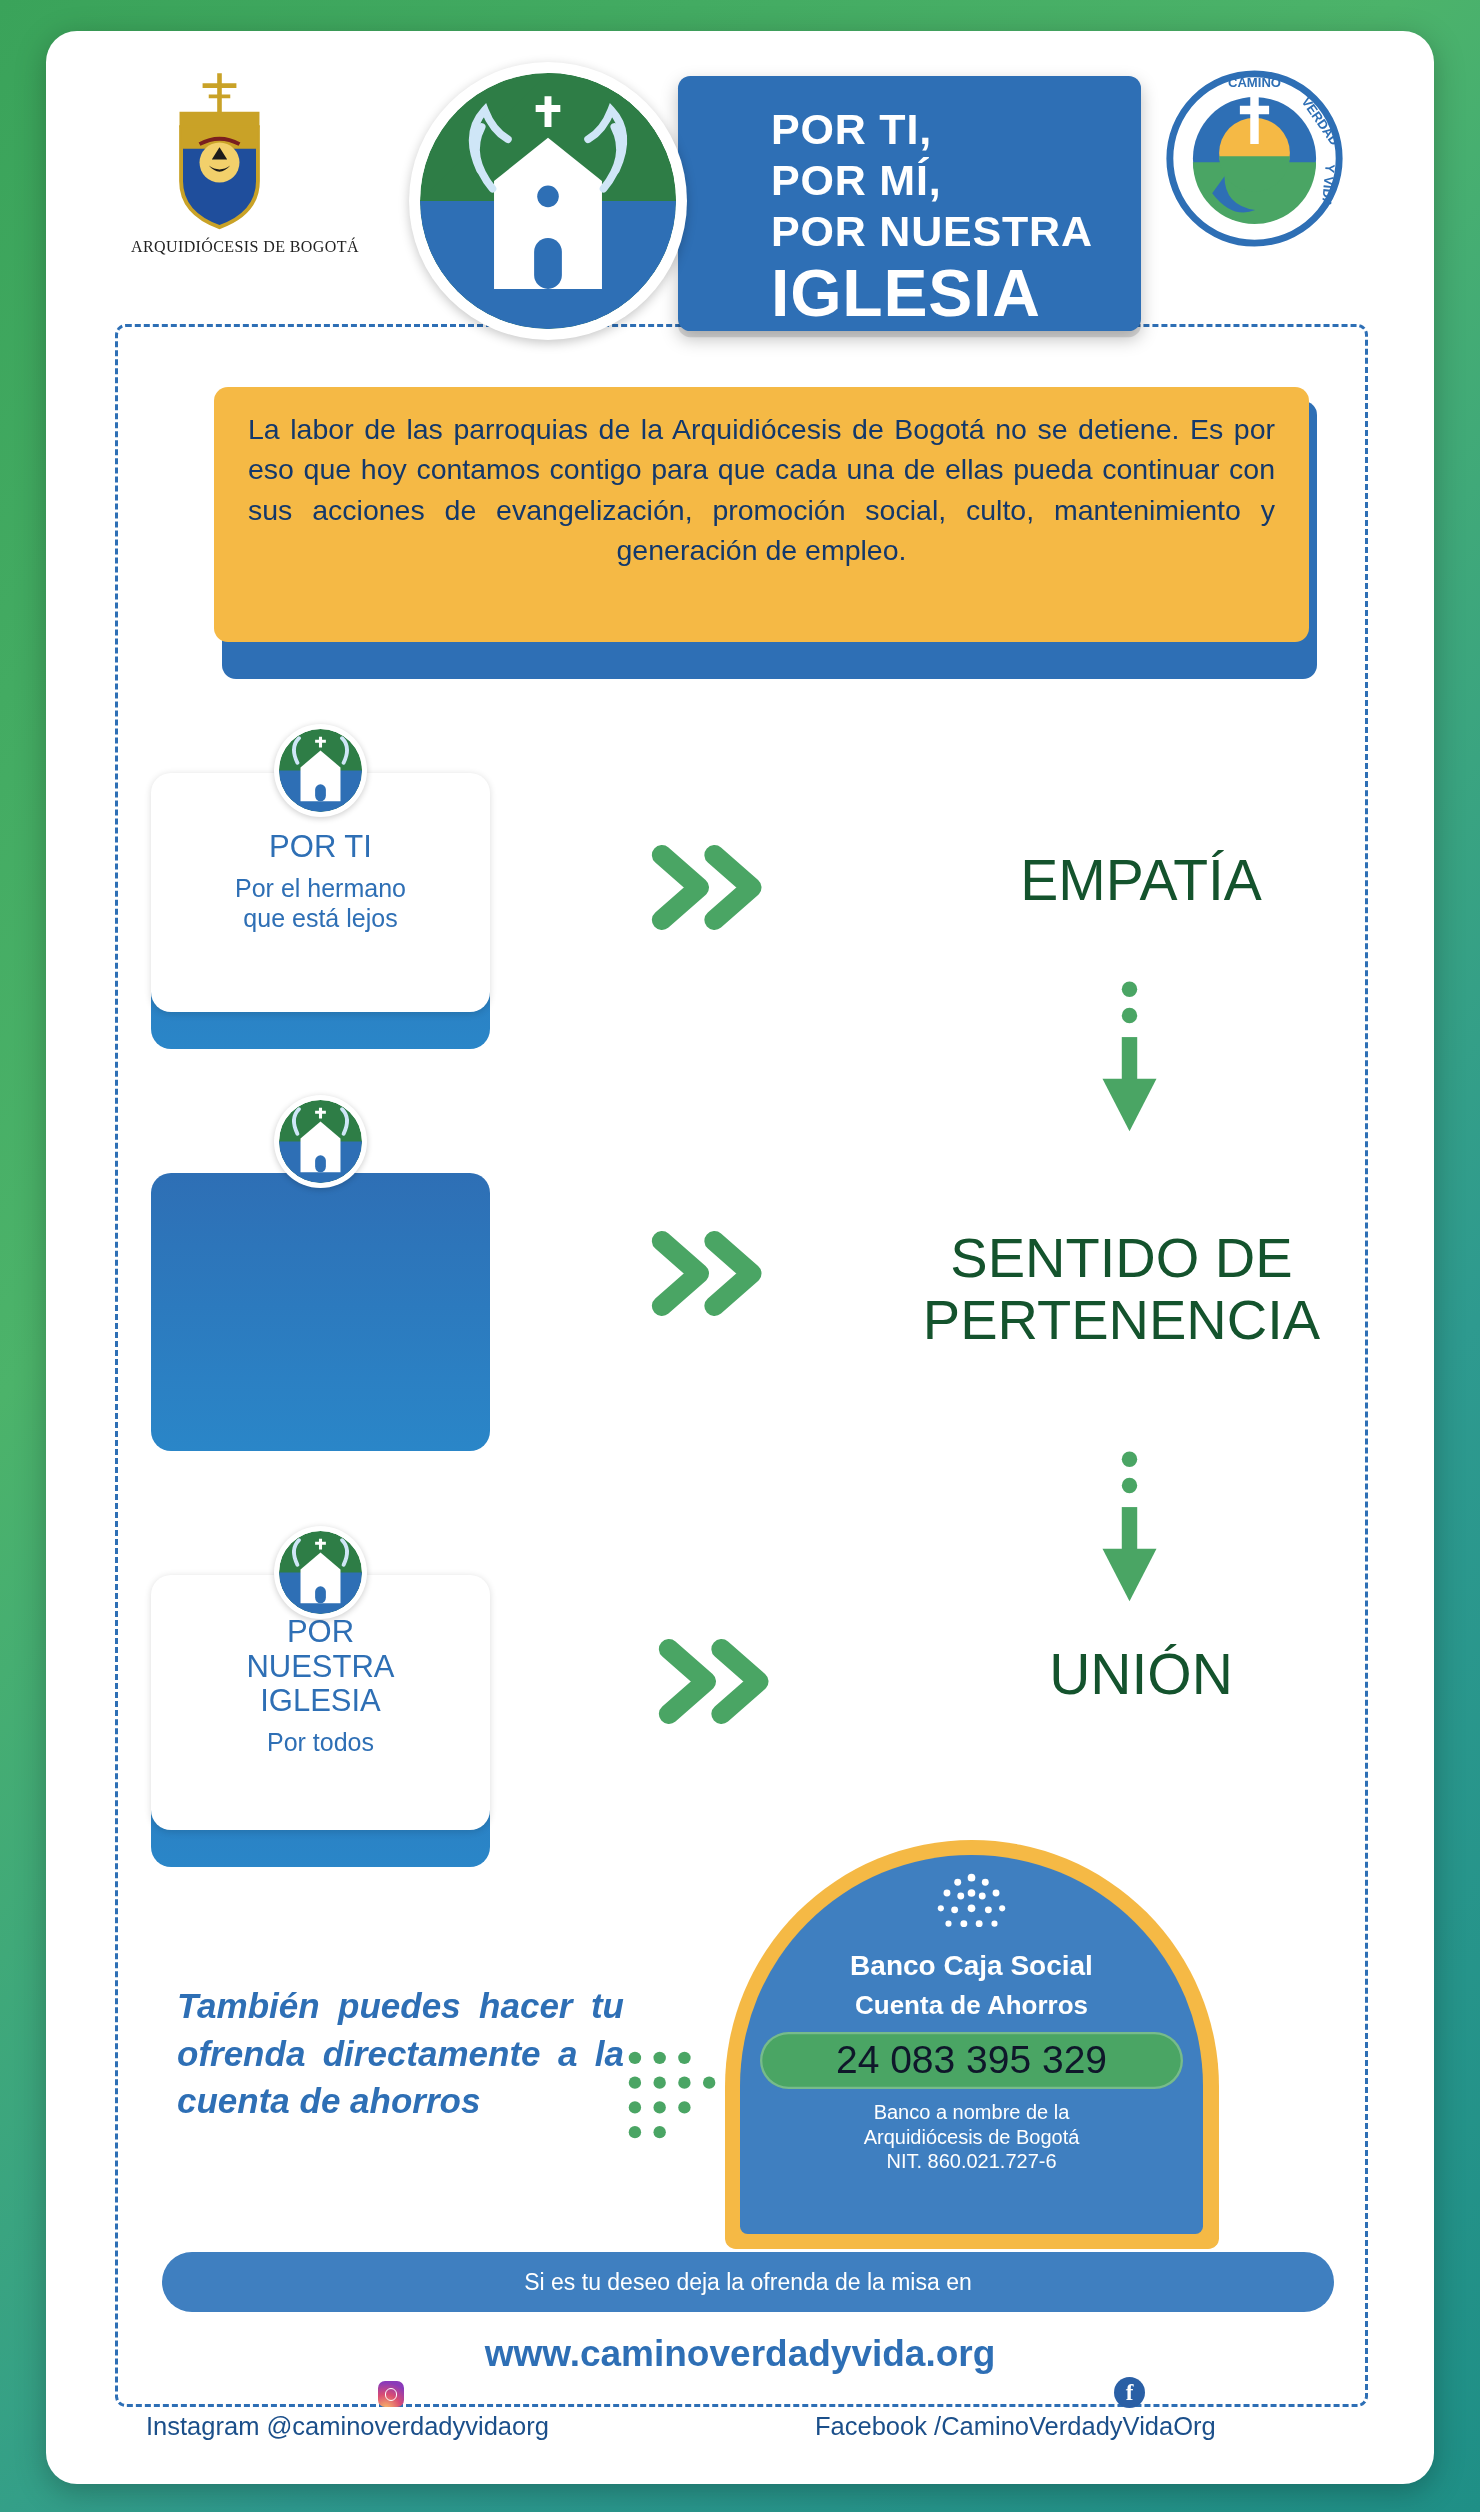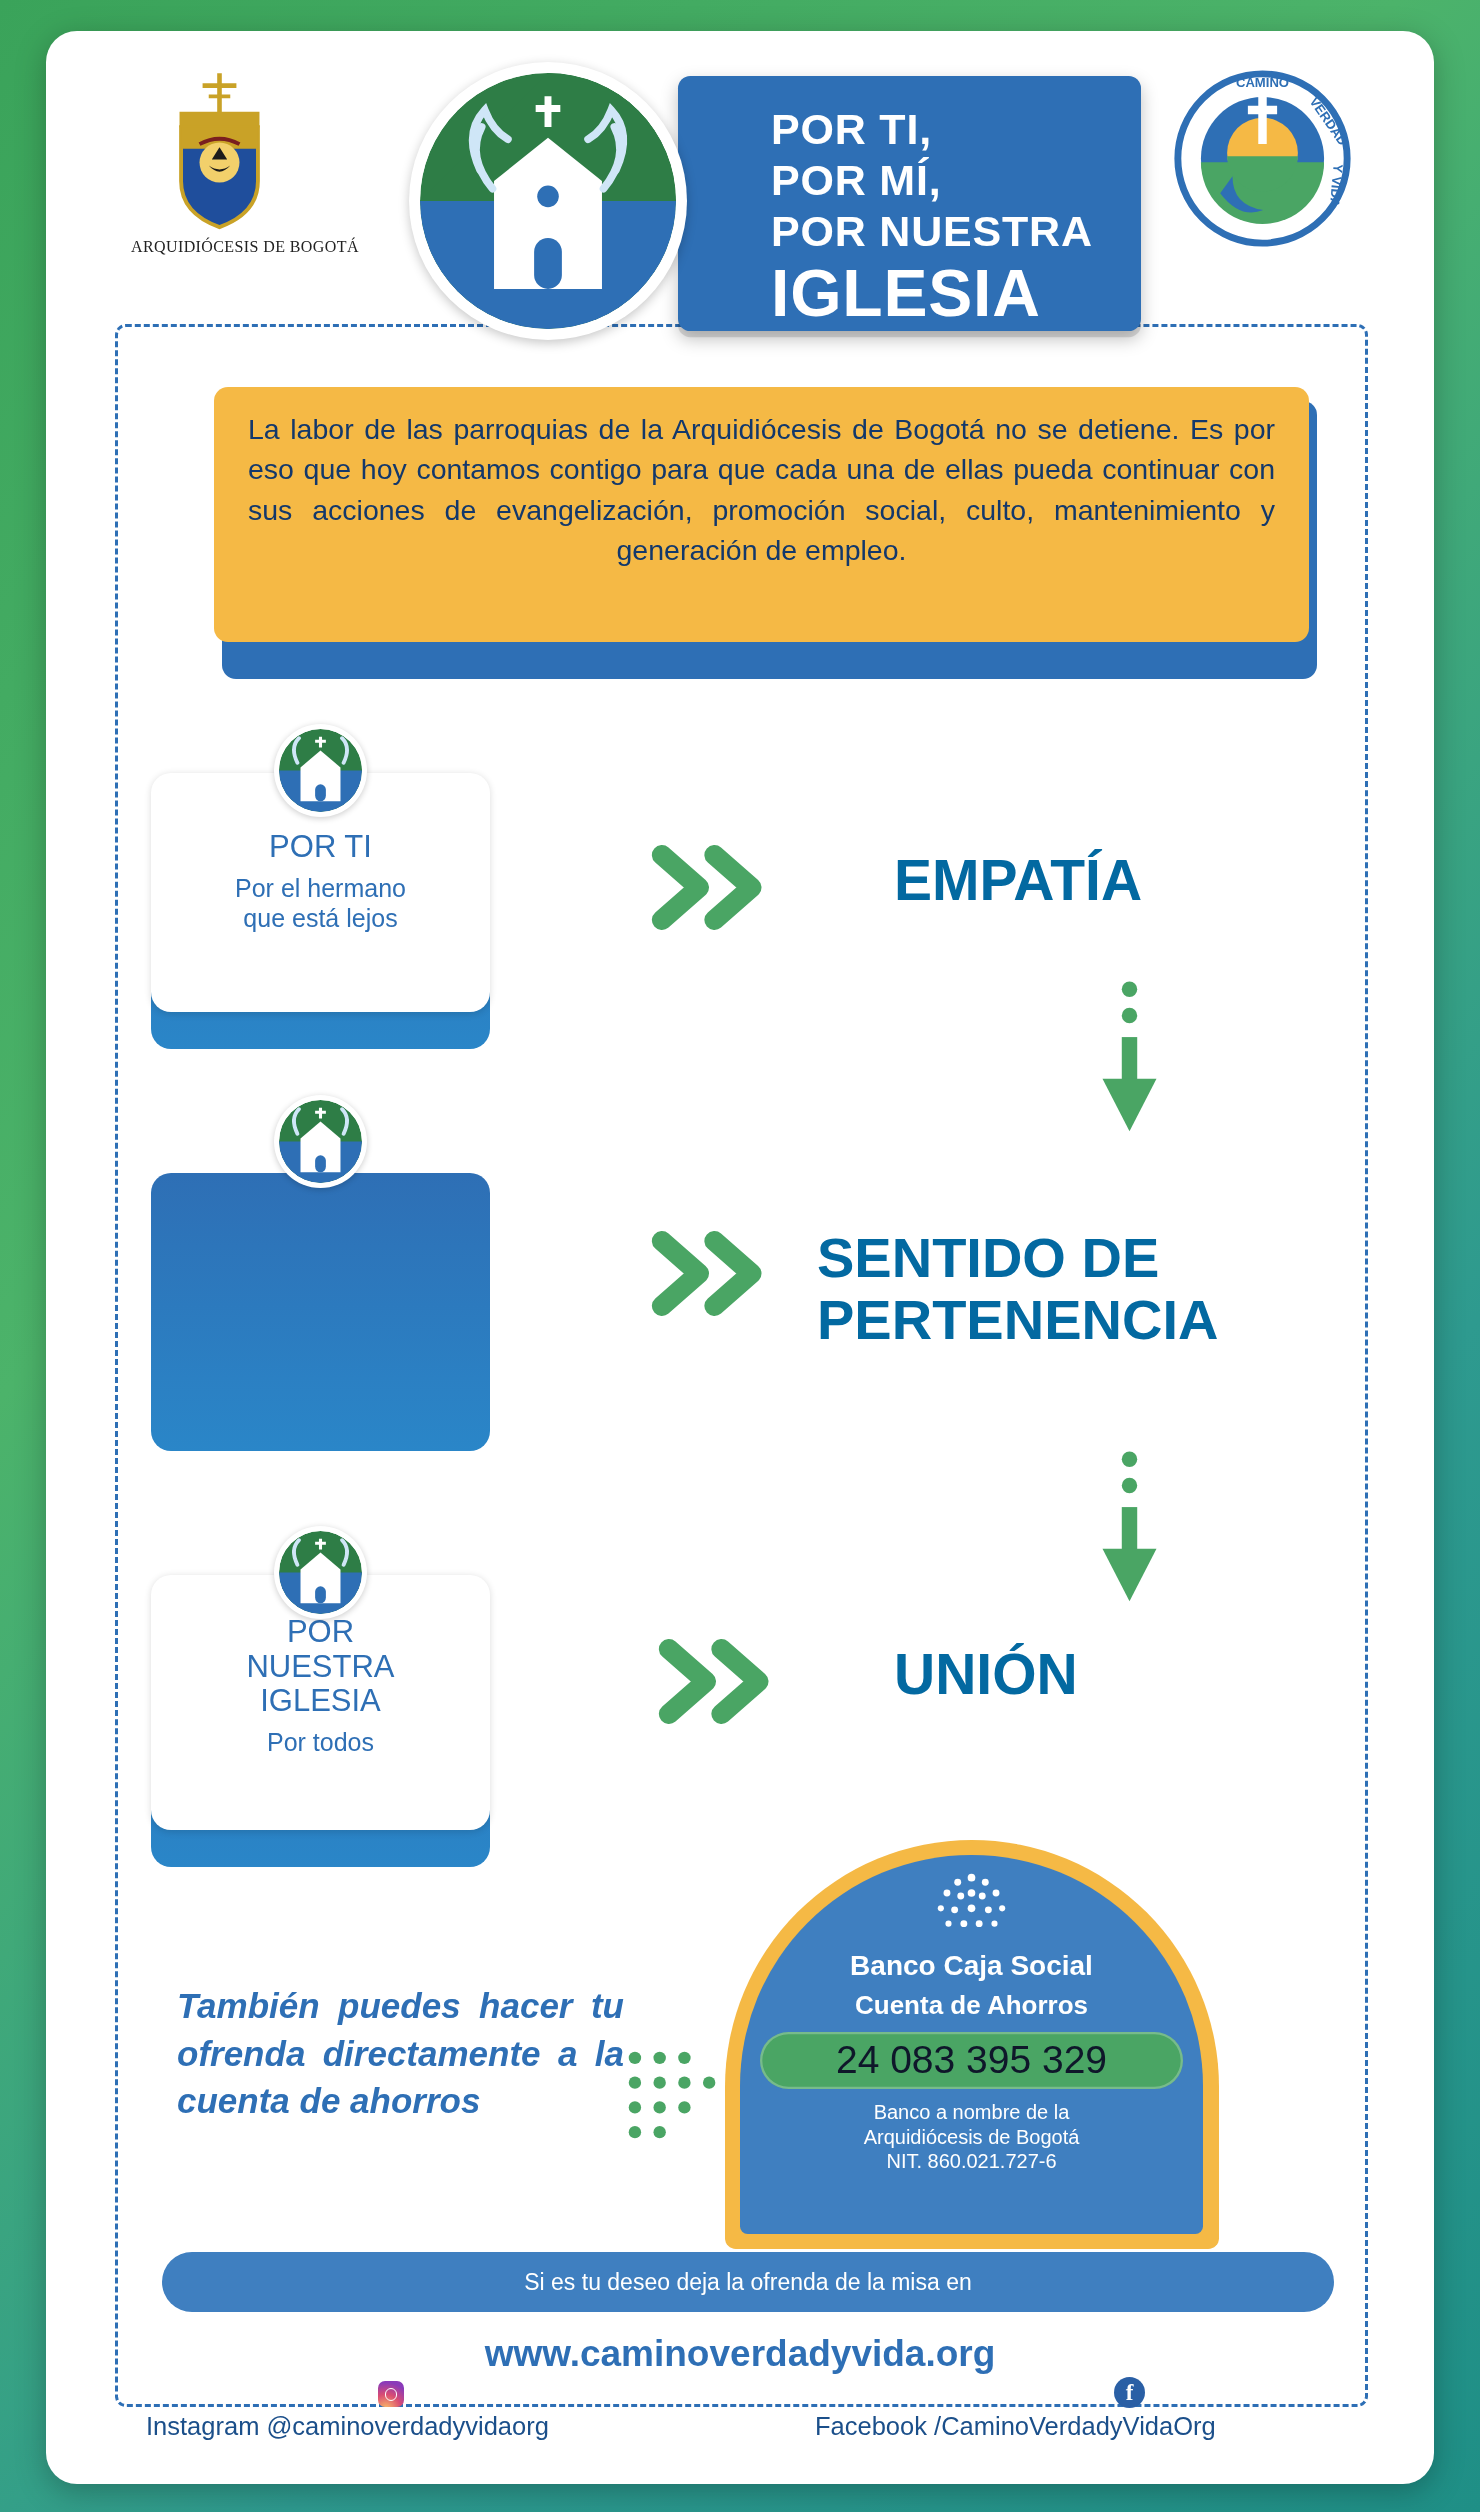--- a/index.html
+++ b/index.html
@@ -95,21 +95,21 @@
     font-weight: bold;
     letter-spacing: 0.8px;
   }
   .t1 { position:absolute; left:93px; top:29px; font-size: 43px; }
   .t2 { position:absolute; left:93px; top:80px; font-size: 43px; }
   .t3 { position:absolute; left:93px; top:131px; font-size: 43px; }
   .t4 { position:absolute; left:93px; top:179px; font-size: 66px; }
 
   .cvv-logo {
     position: absolute;
-    right: 83px;
+    right: 91px;
     top: 39px;
     width: 177px;
     height: 177px;
   }
 
   
   .intro-shadow {
     position: absolute;
     left: 176px;
     top: 370px;
@@ -174,22 +174,23 @@
     position: absolute;
     left: 4.6px; top: 4.6px;
     width: 83px; height: 83px;
     border-radius: 50%;
     overflow: hidden;
   }
 
   
   .word {
     position: absolute;
-    color: #0369a1;
-    font-weight: bold;
+    color: #14532d;
+    font-weight: normal;
+    text-align: center;
     line-height: 1.1;
   }
 
   
   .bank-outer {
     position: absolute;
     left: 679px;
     top: 1809px;
     width: 494px;
     height: 409px;

